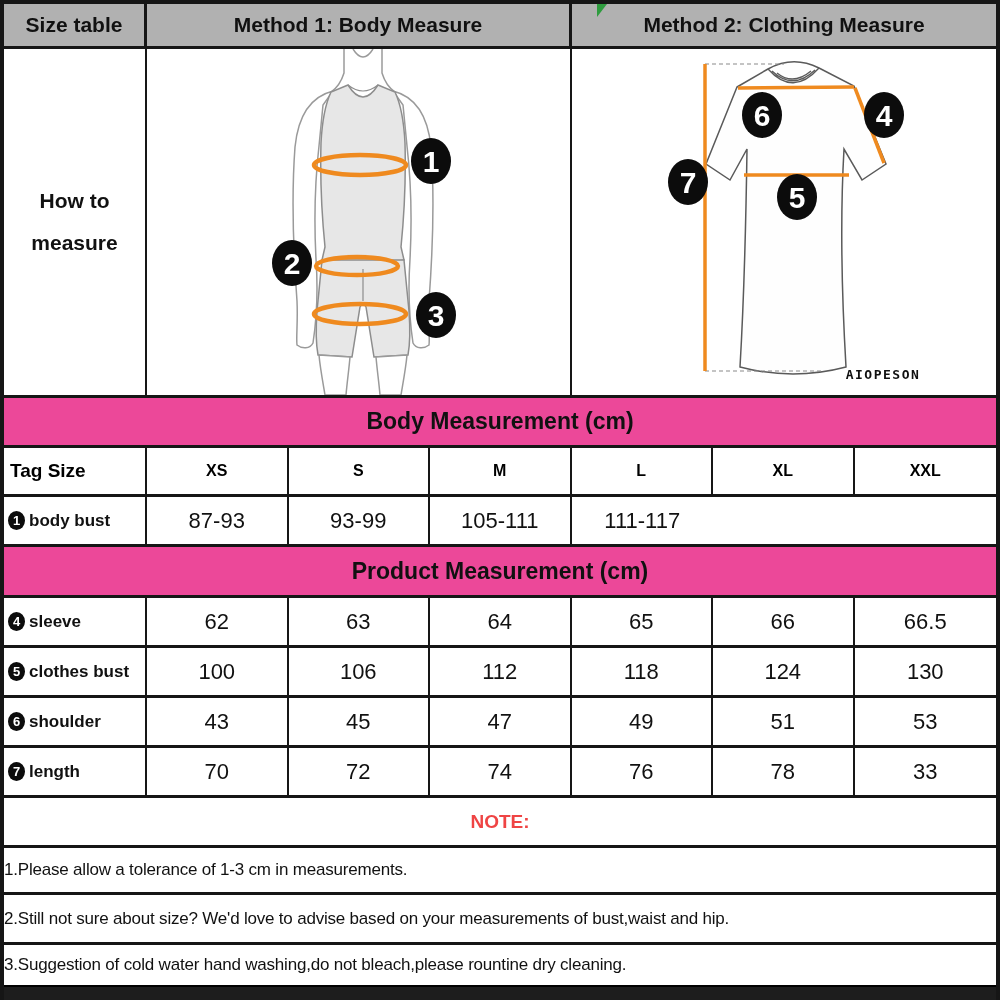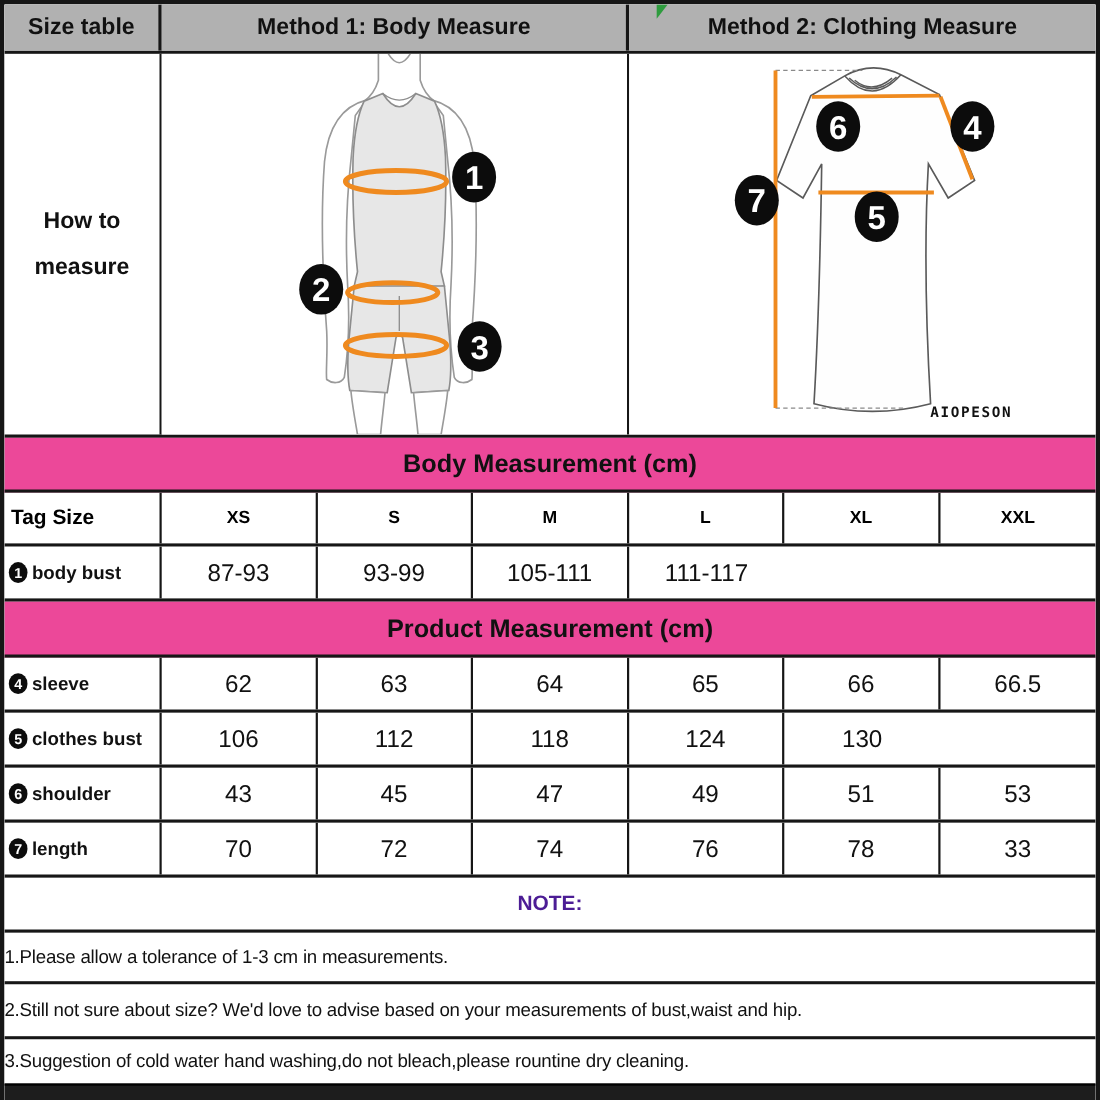--- a/index.html
+++ b/index.html
@@ -44,21 +44,21 @@
   .label-cell { justify-content:flex-start; padding-left:4px; font-weight:700; font-size:17px; gap:4px; }
   .val { font-size:22px; }
 
   .badge {
     width:17px; height:19px; flex:0 0 auto;
     background:#0c0c0c; color:#fff; border-radius:50%;
     display:inline-flex; align-items:center; justify-content:center;
     font-size:13px; font-weight:700;
   }
 
-  .note-title-row { color:#4c1d95; font-size:19px; font-weight:600;
+  .note-title-row { color:#ef4444; font-size:19px; font-weight:600;
     display:flex; align-items:center; justify-content:center; }
   .note-row { display:flex; align-items:center; padding-left:0;
     font-size:17px; letter-spacing:-0.2px; }
 
   .bottom-bar { height:15px; background:#1d1d1d; border-top:2px solid #000; }
 
   .green-mark {
     position:absolute; top:0; left:593px; width:0; height:0;
     border-top:13px solid #2e9c3e; border-right:10px solid transparent;
   }
@@ -176,20 +176,21 @@
     <div class="cell val">65</div>
     <div class="cell val">66</div>
     <div class="cell val">66.5</div>
   </div>
 
   <div class="row cells7 h50">
     <div class="cell label-cell">
       <span class="badge">5</span>
       <span>clothes bust</span>
     </div>
+    <div class="cell val">100</div>
     <div class="cell val">106</div>
     <div class="cell val">112</div>
     <div class="cell val">118</div>
     <div class="cell val">124</div>
     <div class="cell val">130</div>
   </div>
 
   <div class="row cells7 h50">
     <div class="cell label-cell">
       <span class="badge">6</span>

